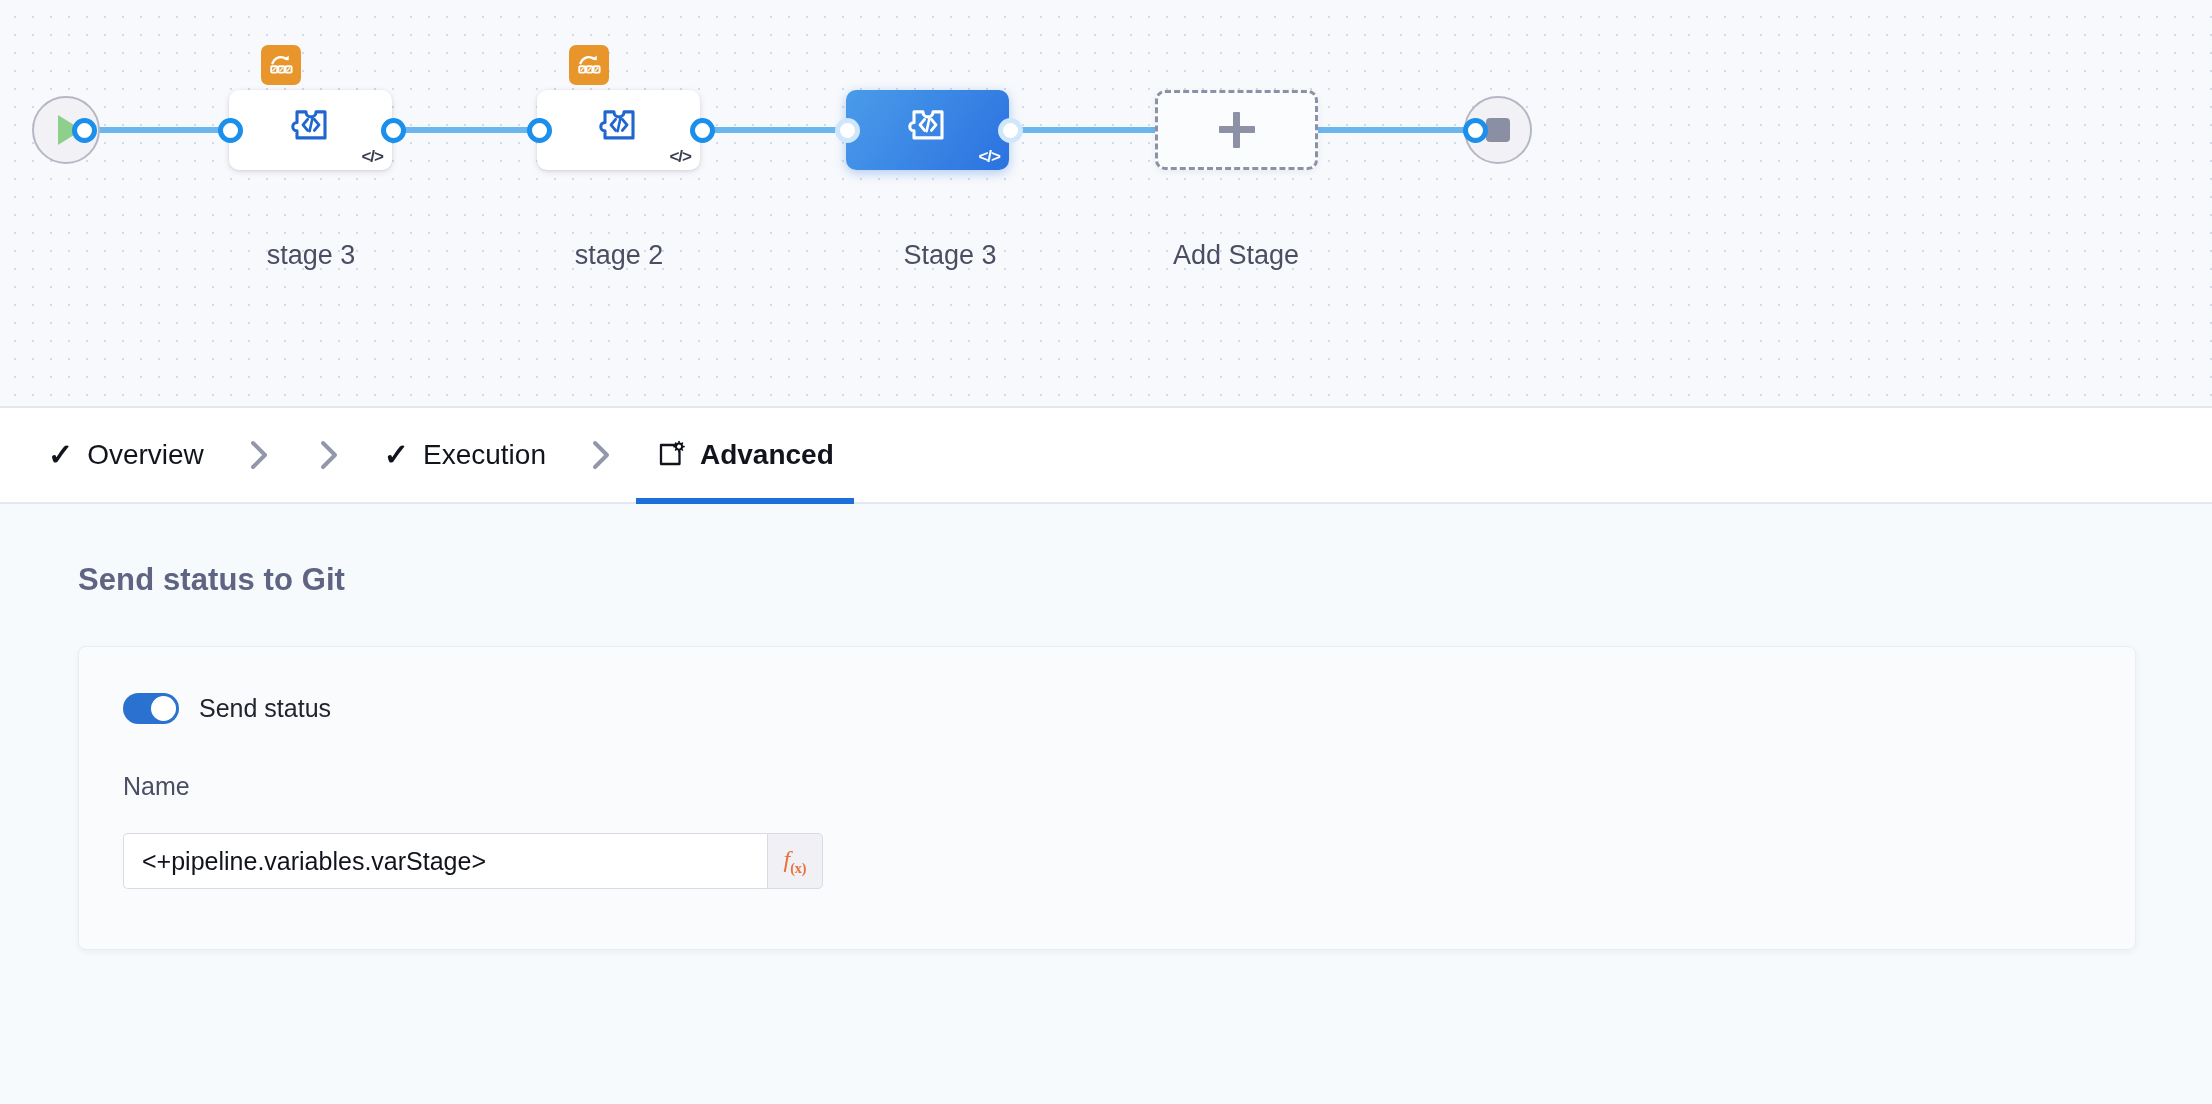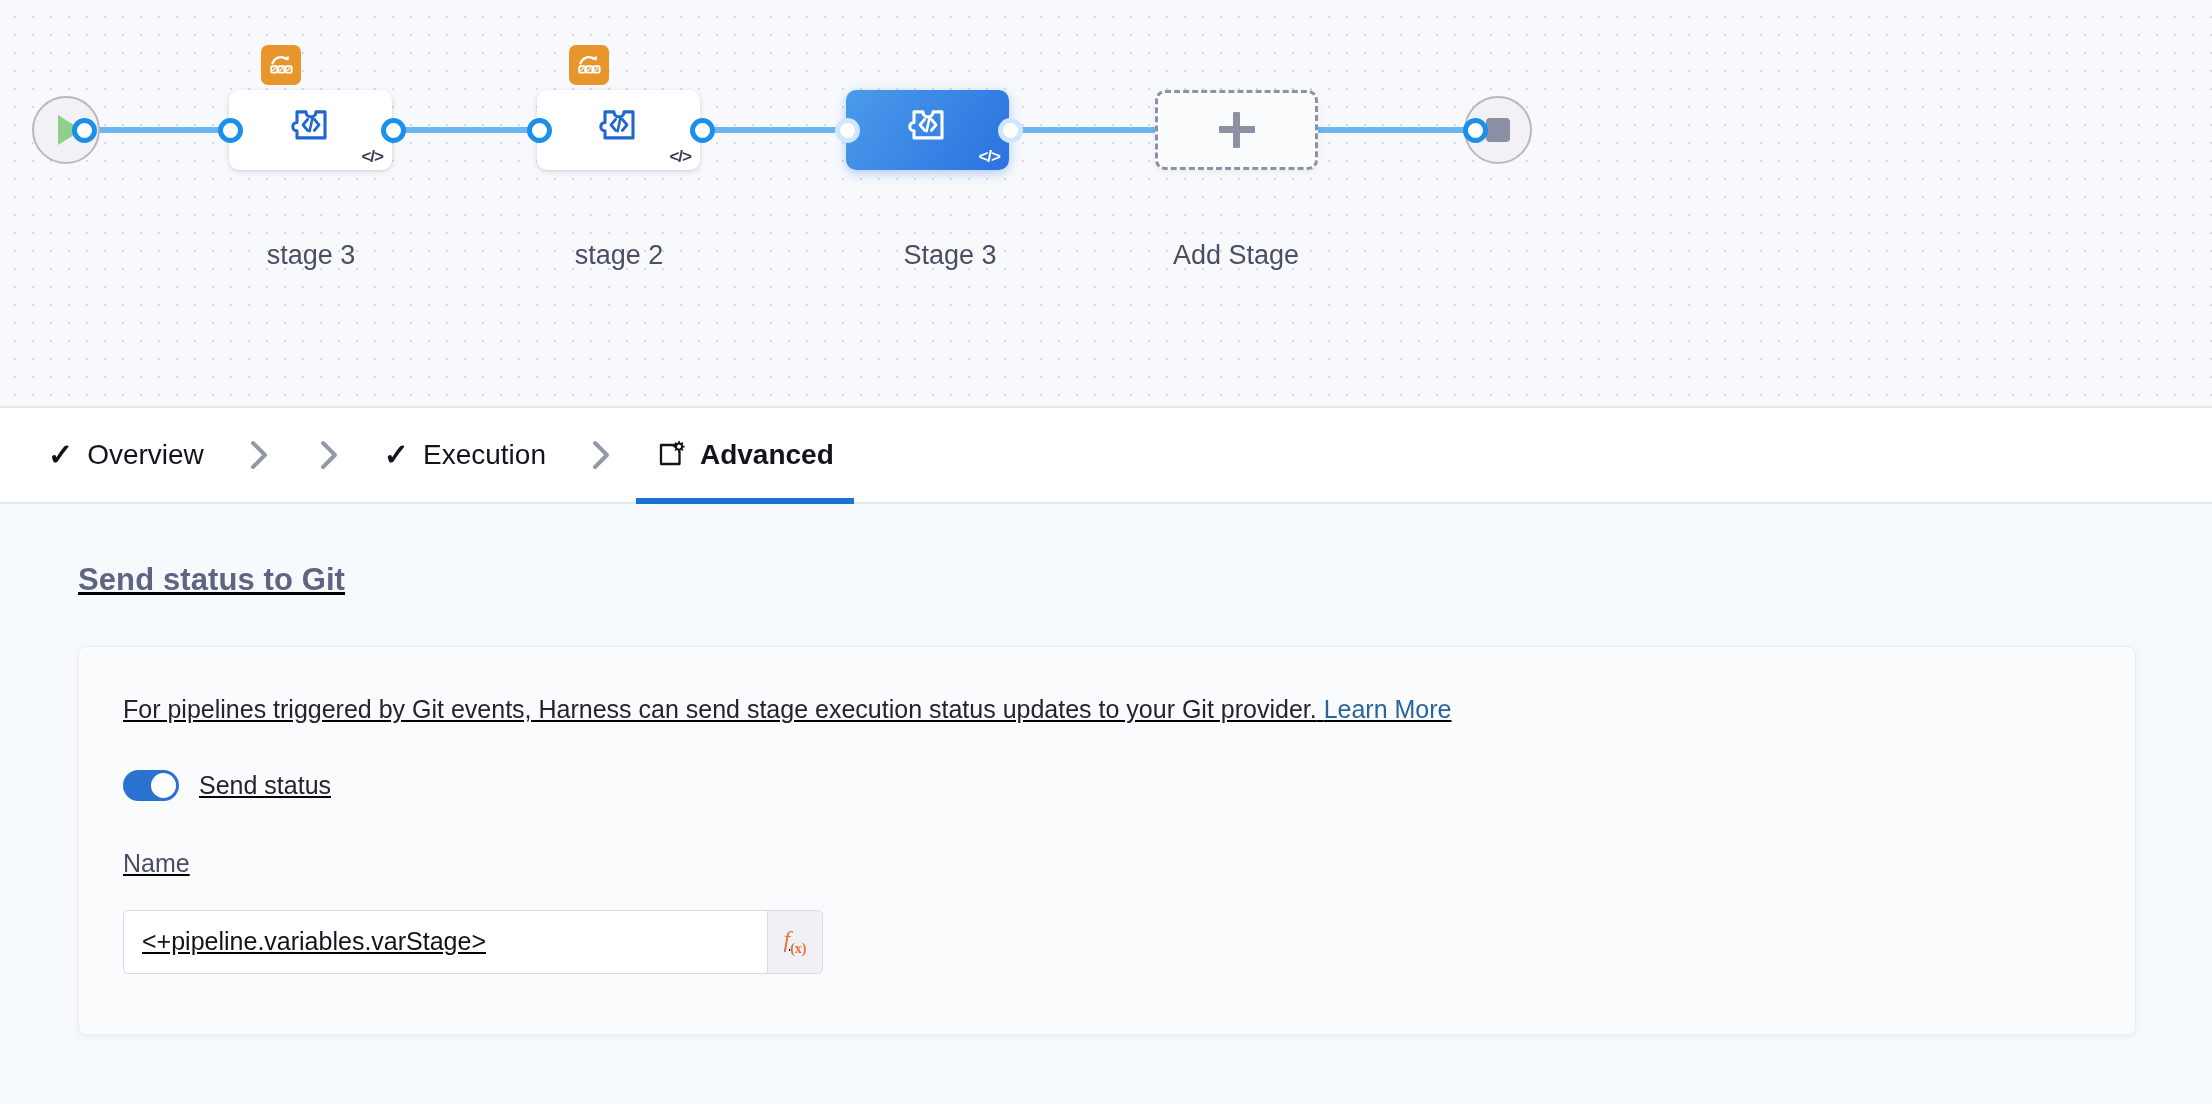--- a/index.html
+++ b/index.html
@@ -210,21 +210,20 @@
     color: #9297ab;
   }
 
   
   .panel {
     position: relative;
     width: 2212px;
     height: 600px;
     background: #f6fafd;
     padding: 58px 78px 0 78px;
-    text-decoration: underline;
   }
   .section-title {
     font-size: 31px;
     font-weight: 700;
     color: #5e6481;
     margin-bottom: 48px;
     letter-spacing: 0.1px;
   }
   .card {
     width: 2058px;
@@ -273,21 +272,21 @@
   }
   .field-label {
     font-size: 25px;
     color: #4b4e63;
     margin-bottom: 32px;
   }
   .input-wrap {
     display: flex;
     align-items: stretch;
     width: 700px;
-    height: 64px;
+    height: 56px;
   }
   .text-input {
     flex: 1 1 auto;
     border: 1px solid #d9dae5;
     border-right: none;
     border-radius: 5px 0 0 5px;
     background: #ffffff;
     font-size: 25px;
     color: #11141c;
     padding: 0 18px;
@@ -449,24 +448,20 @@
   </div>
 
 </div>
 
 <div class="panel">
 
   <div class="section-title">Send status to Git</div>
 
   <div class="card">
 
-    <div class="card-desc">
-      <span>For pipelines triggered by Git events, Harness can send stage execution status updates to your Git provider.</span>
-      <a class="link" href="#">Learn More</a>
-    </div>
 
     <div class="toggle-row">
       <div class="toggle">
         <div class="knob"></div>
       </div>
       <span class="toggle-label">Send status</span>
     </div>
 
     <div class="field-label">Name</div>
 

